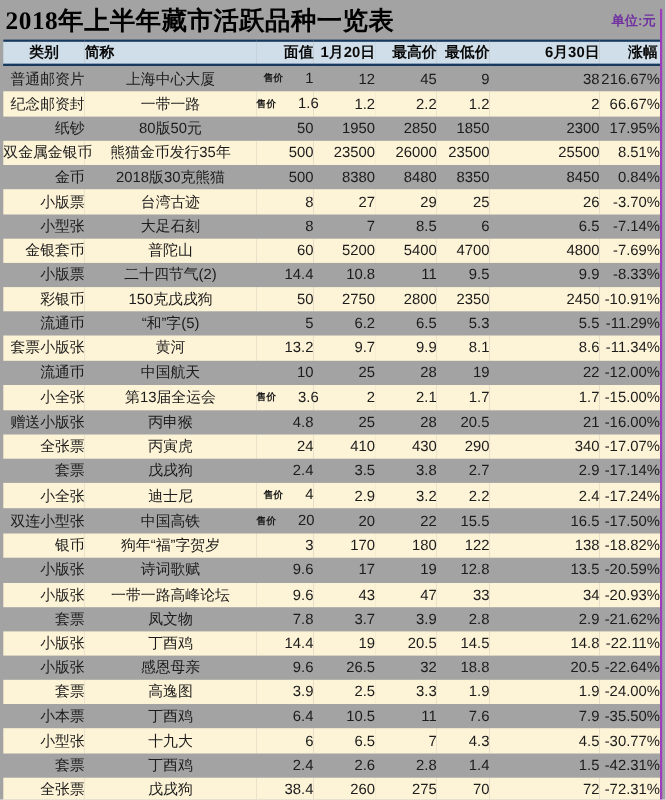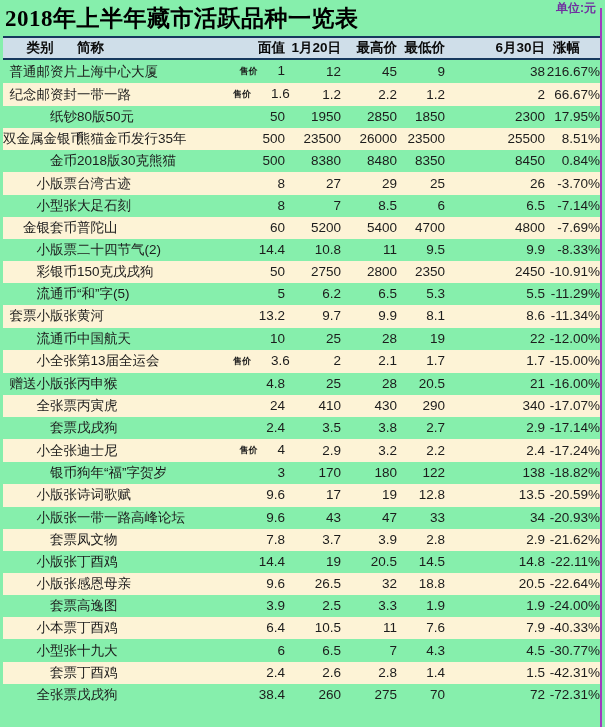--- a/index.html
+++ b/index.html
@@ -8,34 +8,34 @@
     --stripe:#fdf3d6;
     --accent-line:#a03cbe;
     --unit-text:#7030a0;
   }
   *{box-sizing:border-box;margin:0;padding:0;}
   html,body{background:#fff;}
   body{font-family:"Liberation Sans","DejaVu Sans",sans-serif;}
   .page{
     position:relative;
     width:605px;height:727px;
-    background:#86efac;
+    background:#a3a3a3;
     overflow:hidden;
   }
   .title-bar{
     position:absolute;top:0;left:0;right:0;height:36px;
   }
   .page-title{
     position:absolute;left:5px;top:3px;
     font-family:"Liberation Serif","DejaVu Serif",serif;
     font-weight:bold;font-size:23px;color:#000;
     letter-spacing:0.5px;white-space:nowrap;
   }
   .unit-label{
-    position:absolute;right:9px;top:0;
+    position:absolute;right:9px;top:11px;
     font-size:12px;color:var(--unit-text);
     font-weight:bold;white-space:nowrap;
   }
   .edge-line{
     position:absolute;top:8px;bottom:0;right:3px;width:2px;
     background:var(--accent-line);
   }
   table.price-table{
     position:absolute;left:3px;top:36px;width:597px;
     border-collapse:collapse;table-layout:fixed;
@@ -50,26 +50,26 @@
   }
   table.price-table td{
     height:22.16px;line-height:22px;
     font-size:13.5px;color:#1c1c1c;
     white-space:nowrap;overflow:visible;
     padding:0;
   }
   tbody tr:nth-child(even) td{background:var(--stripe);}
   
   .c0{text-align:right;padding-left:6px;}
-  .c1{text-align:left;}
+  .c1{text-align:center;}
   .c2,.c3,.c4,.c5,.c6,.c7{text-align:right;}
   td.c7{padding-right:1px;}
   th.c0{text-align:center;padding-left:0;}
   th.c1{text-align:left;}
-  th.c7{padding-right:20px;}
+  th.c7{padding-right:2px;}
   .face-note{
     font-size:9px;font-weight:bold;color:#1c1c1c;
     margin-right:20px;position:relative;top:-1px;
   }
 </style>
 </head>
 <body>
 
 <div class="page">
   <div class="title-bar">
@@ -275,20 +275,30 @@
           <td class="c0">小全张</td>
           <td class="c1">迪士尼</td>
           <td class="c2"><span class="face-note">售价</span>4</td>
           <td class="c3">2.9</td>
           <td class="c4">3.2</td>
           <td class="c5">2.2</td>
           <td class="c6">2.4</td>
           <td class="c7">-17.24%</td>
         </tr>
         <tr>
+          <td class="c0">双连小型张</td>
+          <td class="c1">中国高铁</td>
+          <td class="c2"><span class="face-note">售价</span>20</td>
+          <td class="c3">20</td>
+          <td class="c4">22</td>
+          <td class="c5">15.5</td>
+          <td class="c6">16.5</td>
+          <td class="c7">-17.50%</td>
+        </tr>
+        <tr>
           <td class="c0">银币</td>
           <td class="c1">狗年“福”字贺岁</td>
           <td class="c2">3</td>
           <td class="c3">170</td>
           <td class="c4">180</td>
           <td class="c5">122</td>
           <td class="c6">138</td>
           <td class="c7">-18.82%</td>
         </tr>
         <tr>
@@ -352,21 +362,21 @@
           <td class="c7">-24.00%</td>
         </tr>
         <tr>
           <td class="c0">小本票</td>
           <td class="c1">丁酉鸡</td>
           <td class="c2">6.4</td>
           <td class="c3">10.5</td>
           <td class="c4">11</td>
           <td class="c5">7.6</td>
           <td class="c6">7.9</td>
-          <td class="c7">-40.33%</td>
+          <td class="c7">-35.50%</td>
         </tr>
         <tr>
           <td class="c0">小型张</td>
           <td class="c1">十九大</td>
           <td class="c2">6</td>
           <td class="c3">6.5</td>
           <td class="c4">7</td>
           <td class="c5">4.3</td>
           <td class="c6">4.5</td>
           <td class="c7">-30.77%</td>

